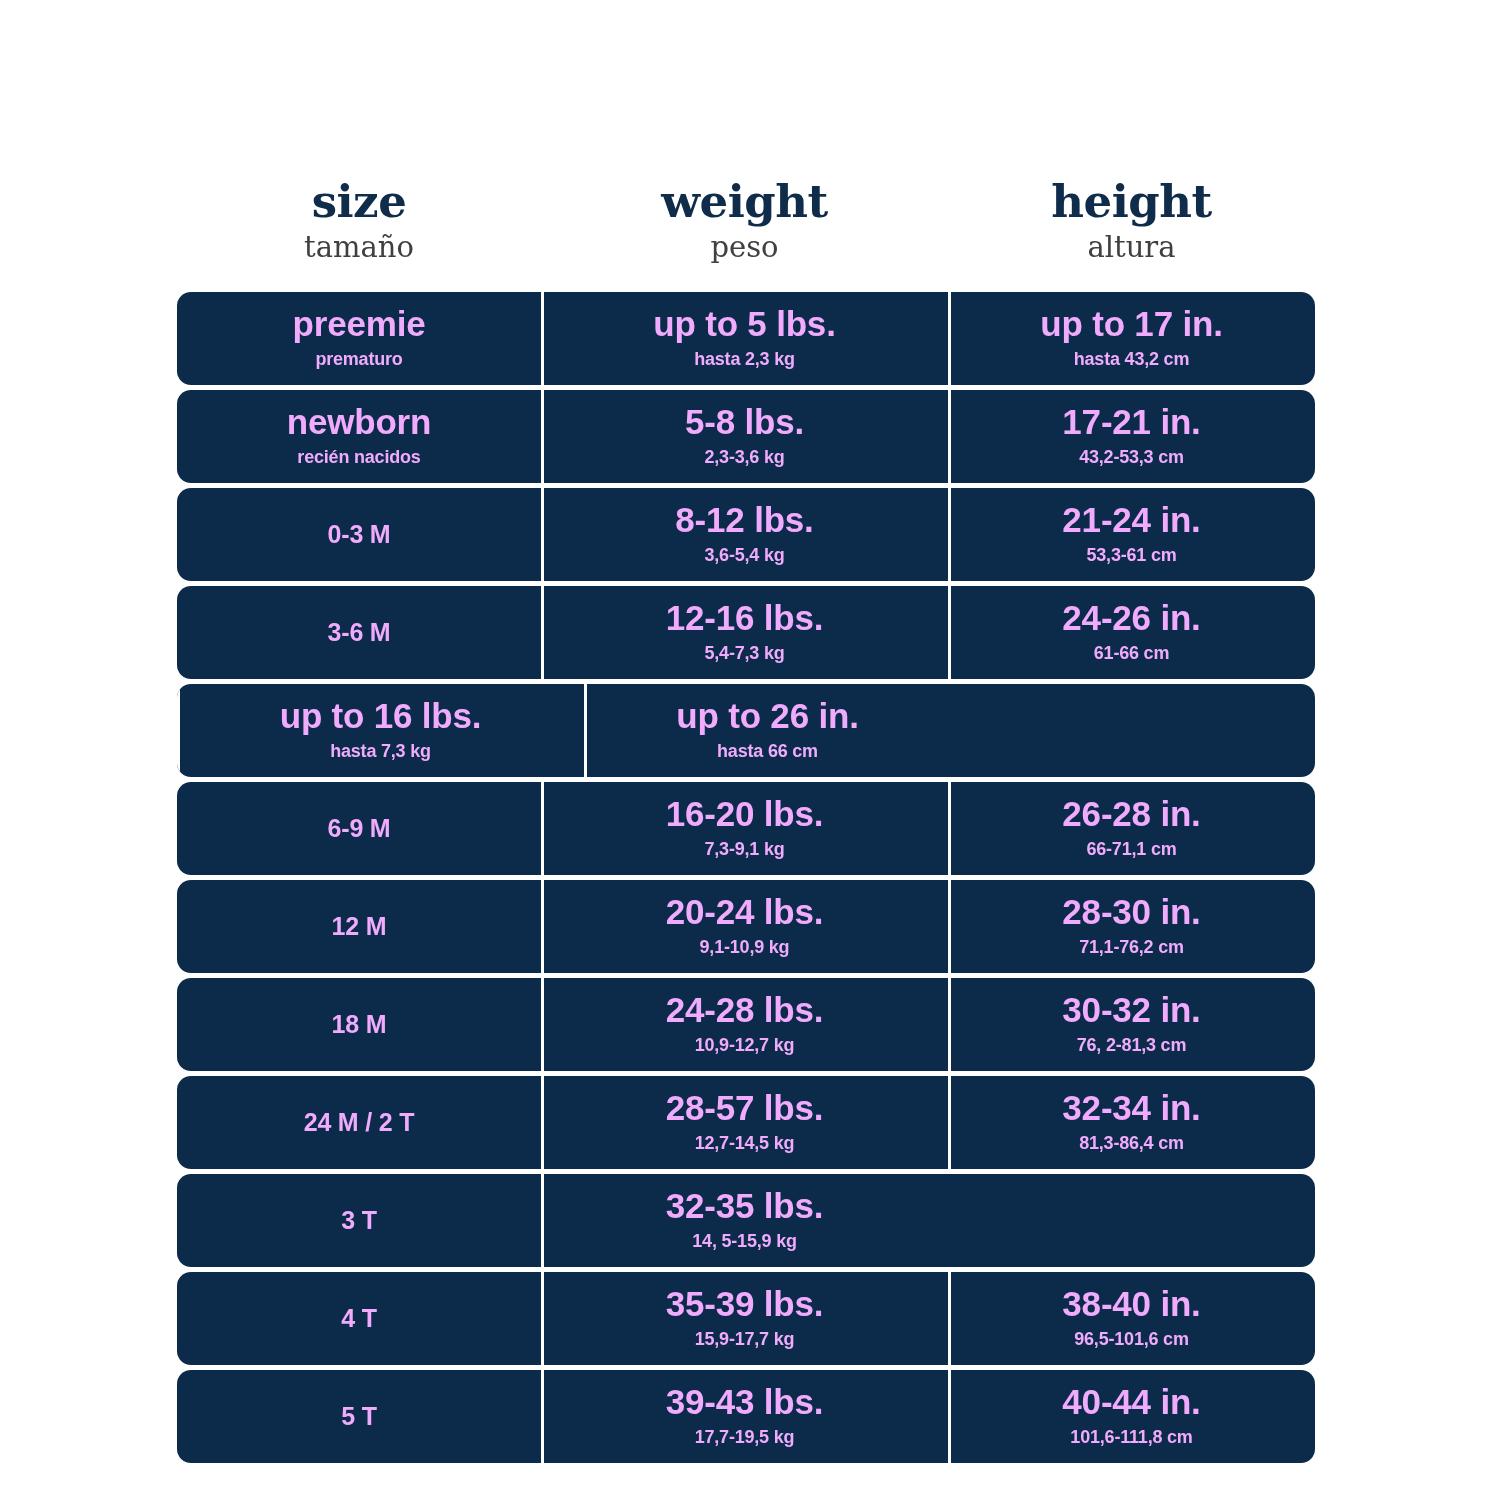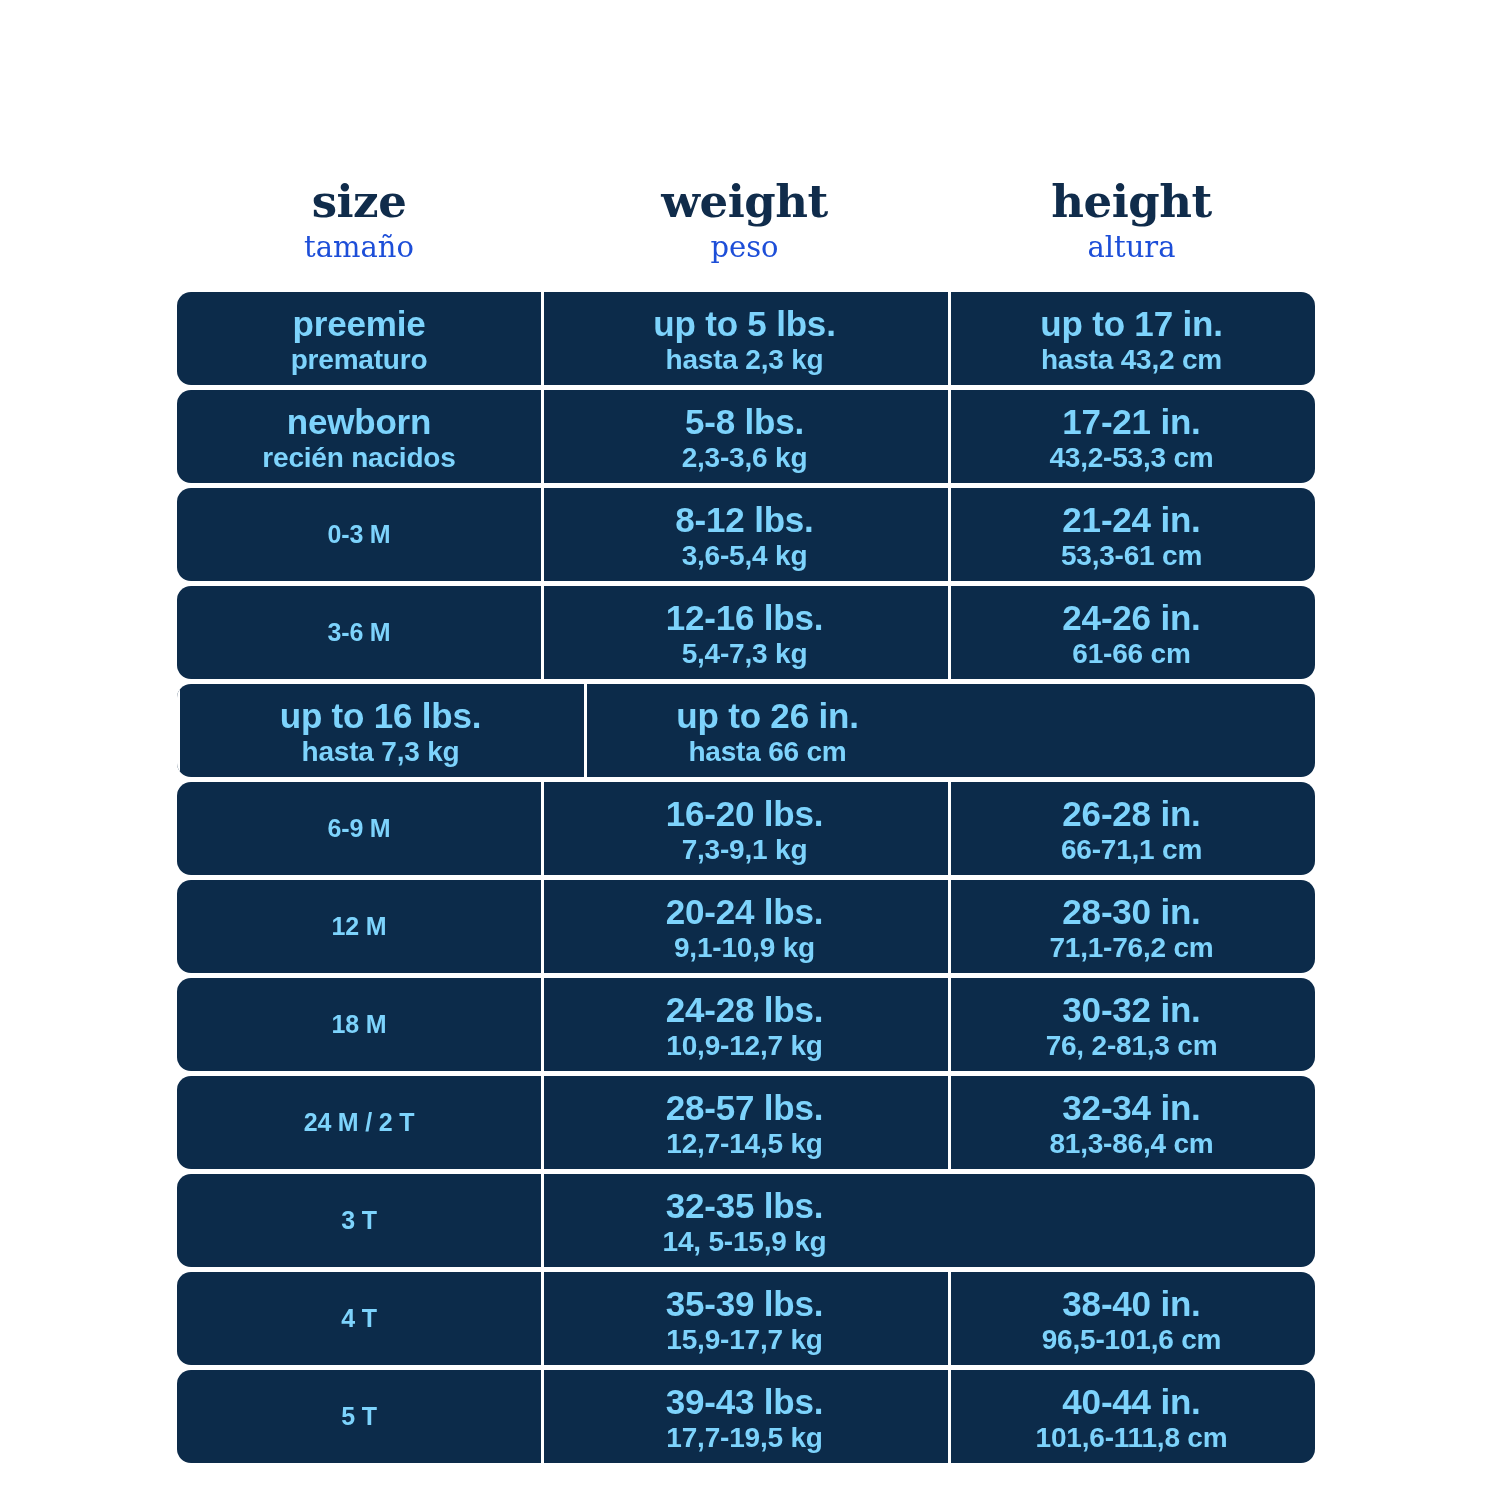--- a/index.html
+++ b/index.html
@@ -48,21 +48,21 @@
     font-size: 45px;
     line-height: 52px;
     letter-spacing: -0.5px;
     color: #102c4b;
   }
   .header-es {
     font-family: "DejaVu Serif", "Liberation Serif", serif;
     font-weight: 400;
     font-size: 29px;
     line-height: 38px;
-    color: #1d4ed8;
+    color: #404040;
   }
 
   
   .table-body {
     position: absolute;
     left: 176px;
     top: 292px;
     width: 1138px;
   }
 
@@ -78,21 +78,21 @@
   }
   .row:last-child { margin-bottom: 0; }
 
   .cell {
     position: relative;
     display: flex;
     flex-direction: column;
     align-items: center;
     justify-content: center;
     box-sizing: border-box;
-    color: #7dd3fc;
+    color: #f0abfc;
     padding: 0 6px;
   }
   .cell.col-size   { width: 364px; }
   .cell.col-weight { width: 407px; }
   .cell.col-height { width: 367px; }
 
   
   .cell.col-weight::before,
   .cell.col-height::before {
     content: "";
@@ -108,21 +108,21 @@
     font-family: "Liberation Sans", sans-serif;
     font-weight: 700;
     font-size: 35px;
     line-height: 41px;
     letter-spacing: -0.2px;
     white-space: nowrap;
   }
   .secondary {
     font-family: "Liberation Sans", sans-serif;
     font-weight: 700;
-    font-size: 28px;
+    font-size: 18px;
     line-height: 31px;
     letter-spacing: -0.2px;
     white-space: nowrap;
   }
   
   .cell.col-size .primary.solo {
     font-size: 25px;
   }
   .secondary:empty { display: none; }
 </style>

